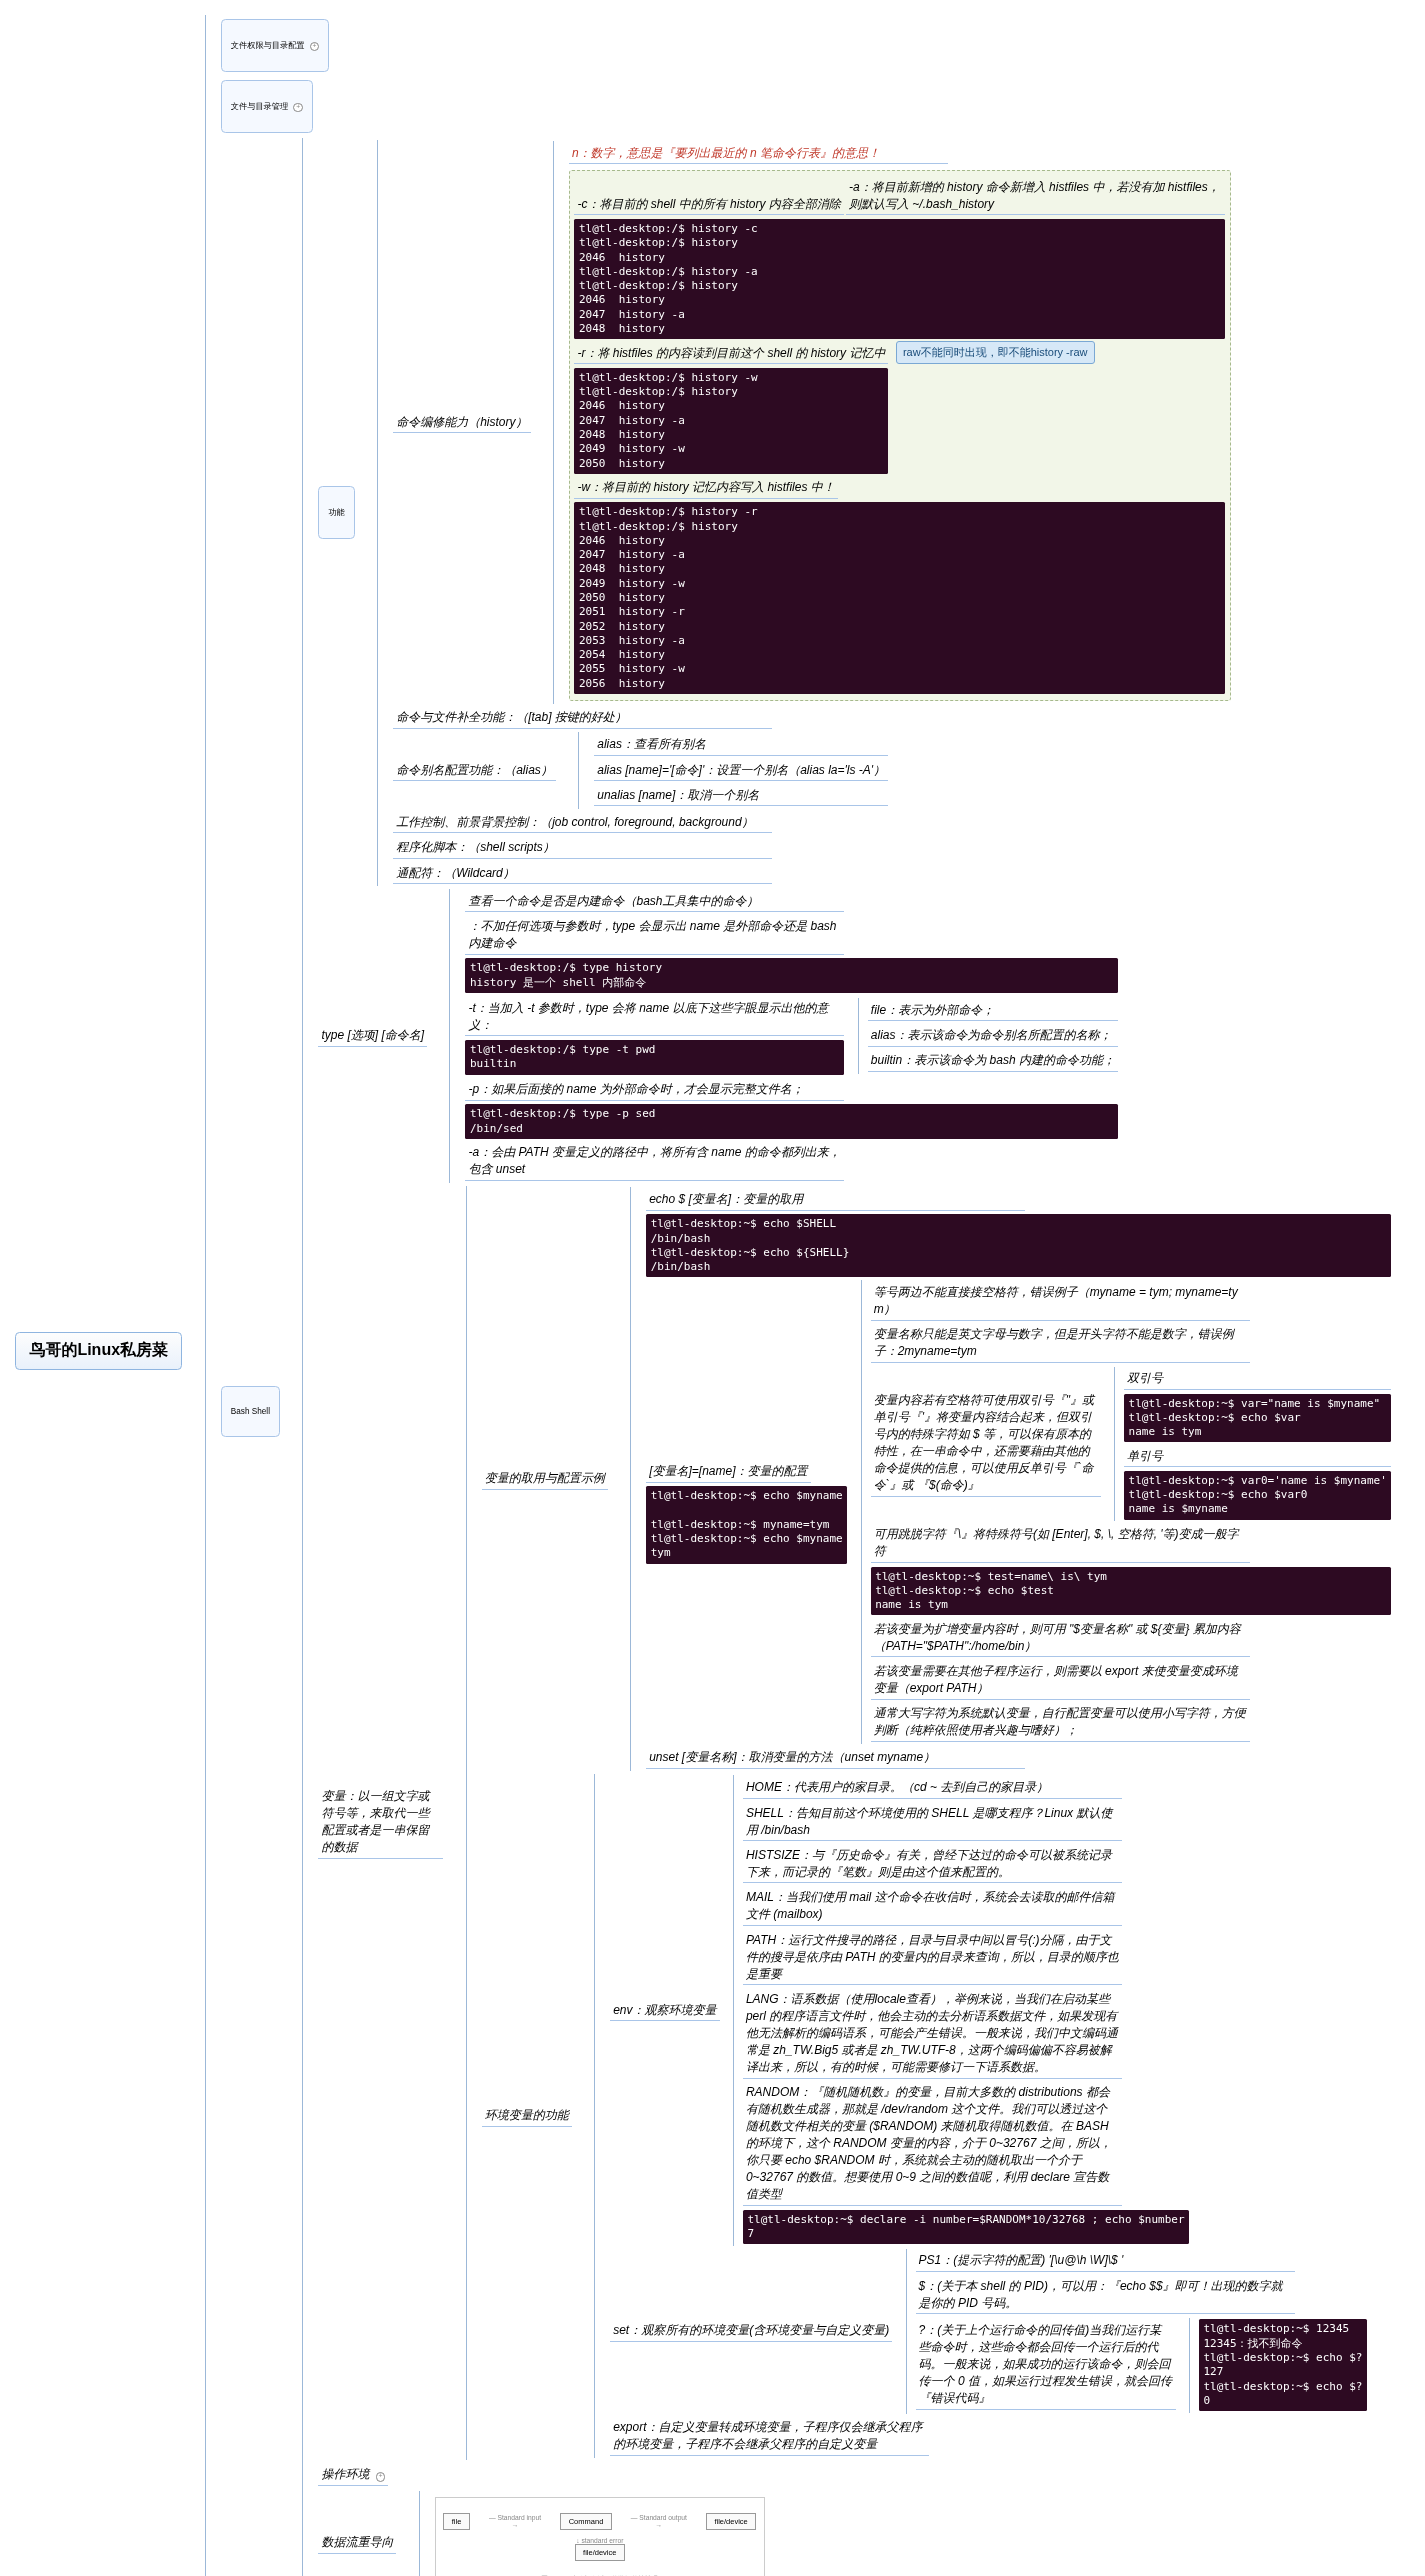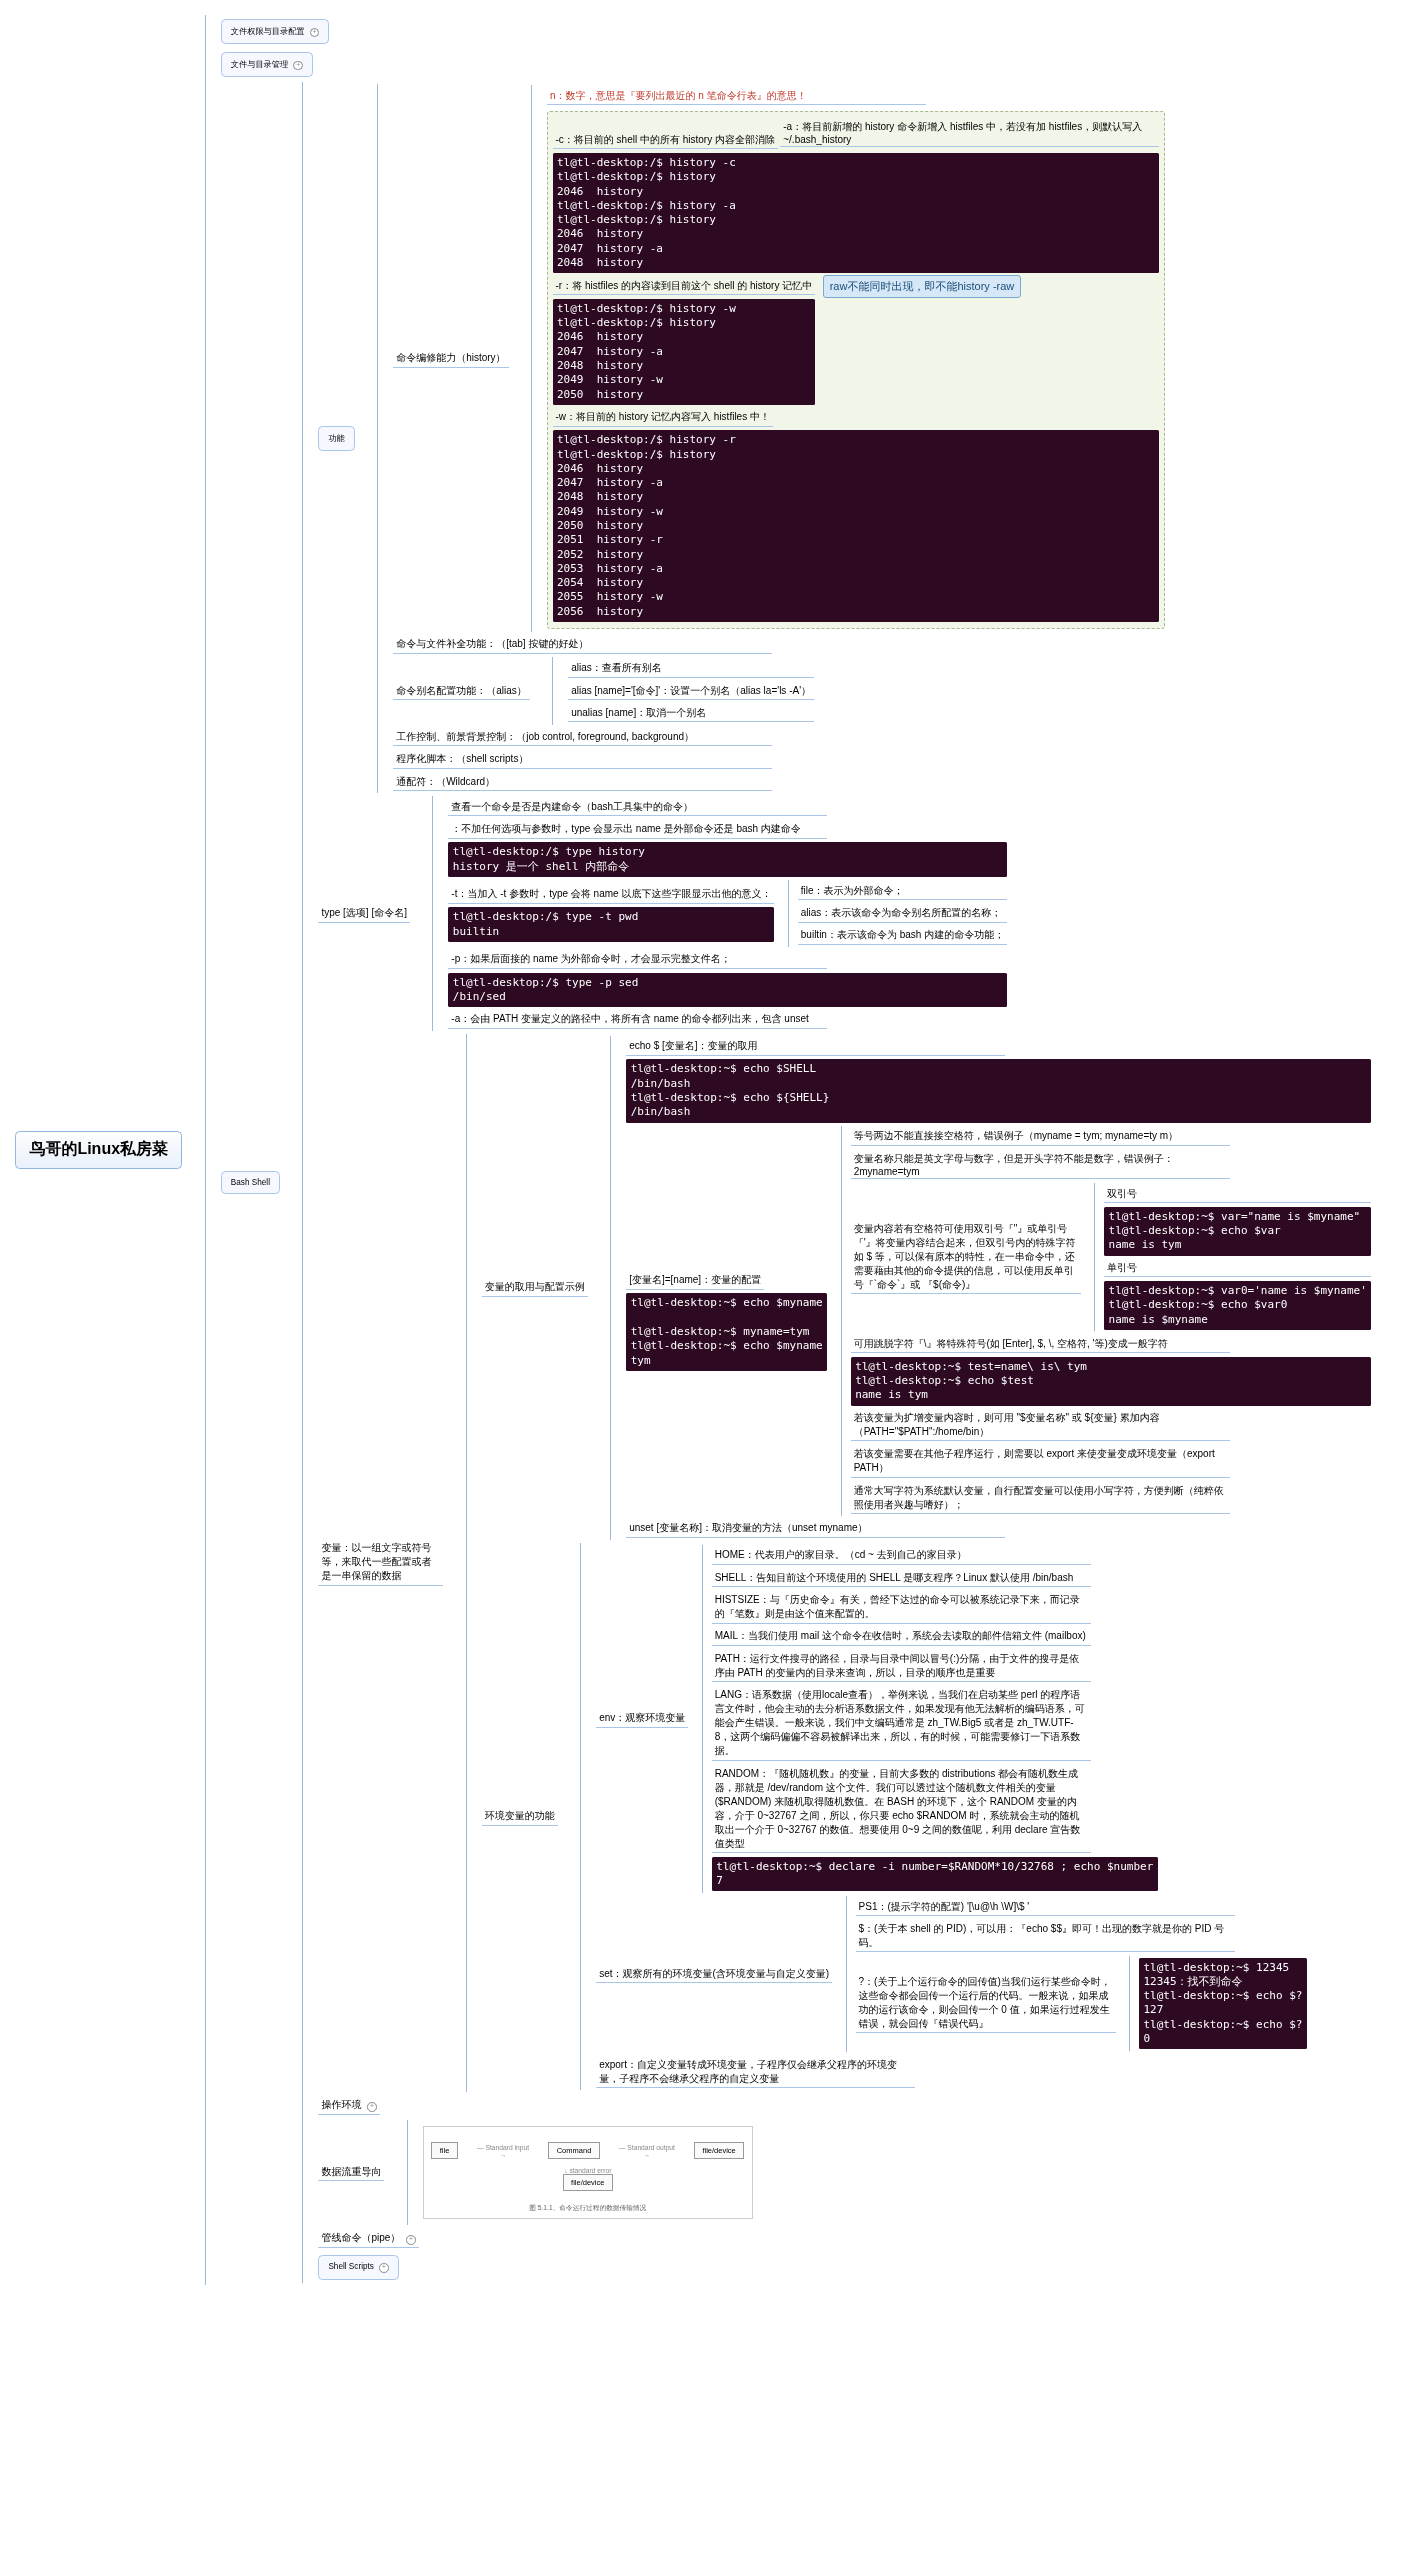--- a/index.html
+++ b/index.html
@@ -10,21 +10,21 @@
     padding: 15px;
     width: 1425px;
   }
   .mindmap {
     display: flex;
     align-items: center;
   }
   .node {
     border: 0.7px solid #a9c5e8;
     border-radius: 4.5px;
-    padding: 6px 9px;
+    padding: 20px 9px;
     background: #f5f9ff;
     display: inline-block;
     white-space: nowrap;
     margin: 2.2px 0;
   }
   .root {
     font-size: 16px;
     font-weight: bold;
     background: linear-gradient(#fdfdfd, #e9f1fb);
     border: 0.7px solid #8fb5e0;
@@ -41,23 +41,24 @@
     margin-left: 22.4px;
     border-left: 0.7px solid #9cb8d8;
     padding-left: 15px;
   }
   .leaf {
     border: none;
     border-bottom: 0.7px solid #a9c5e8;
     border-radius: 0;
     background: transparent;
     padding: 1.5px 3px;
-    font-size: 10px;
+    font-size: 12px;
     max-width: 373px;
     white-space: normal;
+    font-style: italic;
   }
   .terminal {
     background: #2d0a22;
     color: #fff;
     font-family: monospace;
     font-size: 11px;
     padding: 3px 4.5px;
     border-radius: 1.5px;
     white-space: pre;
     line-height: 1.3;

